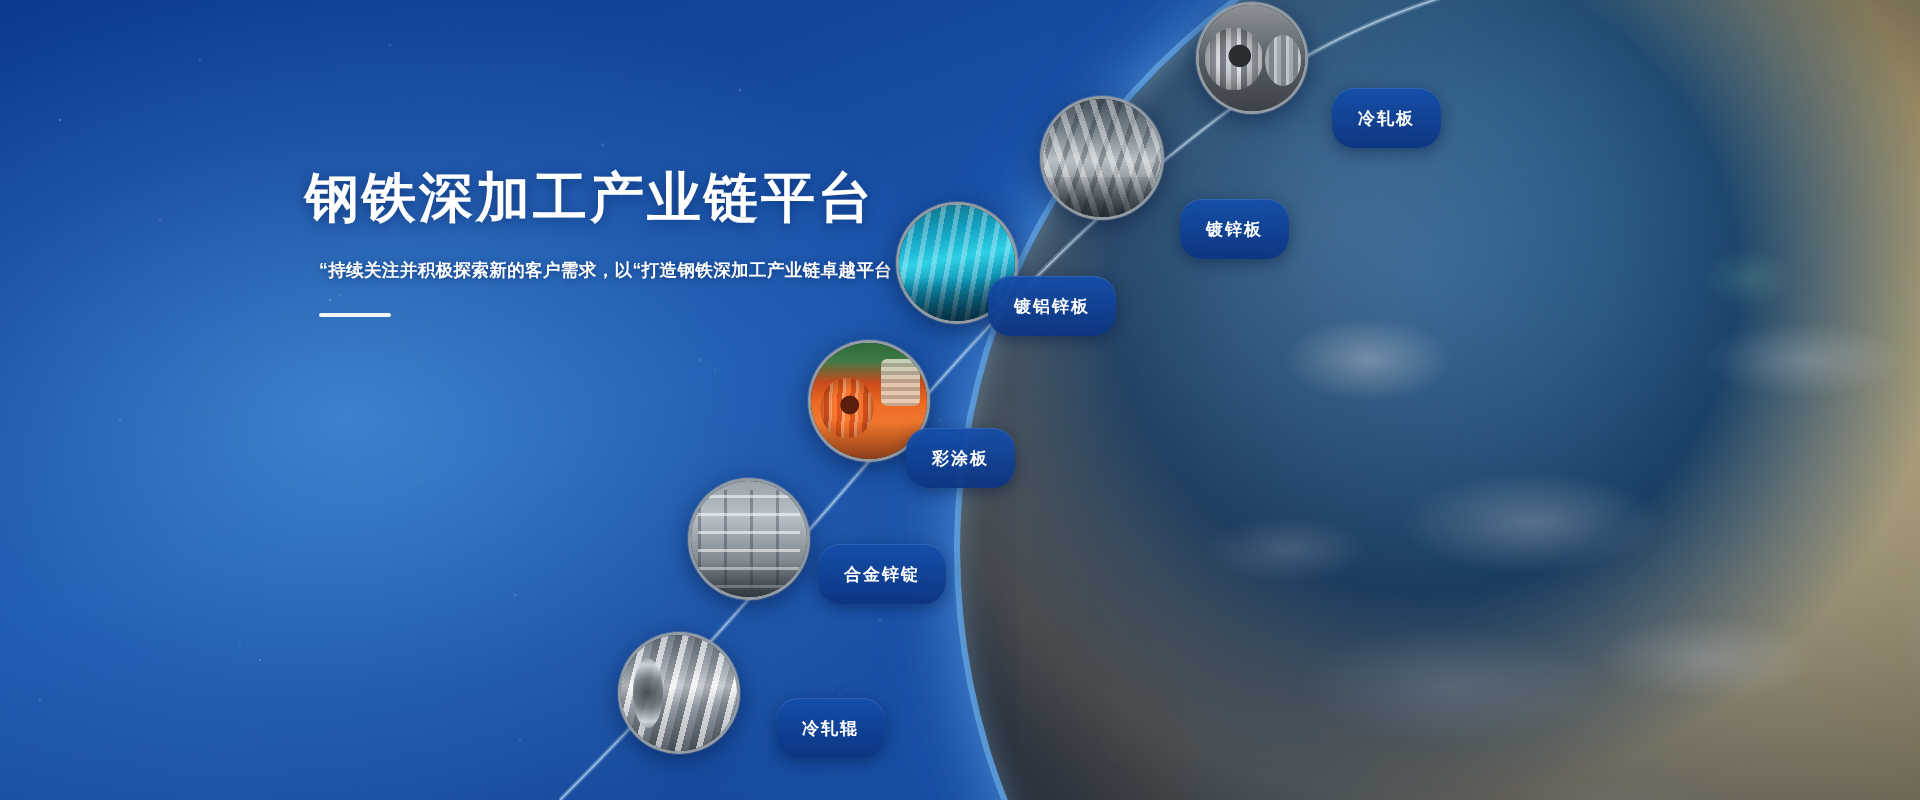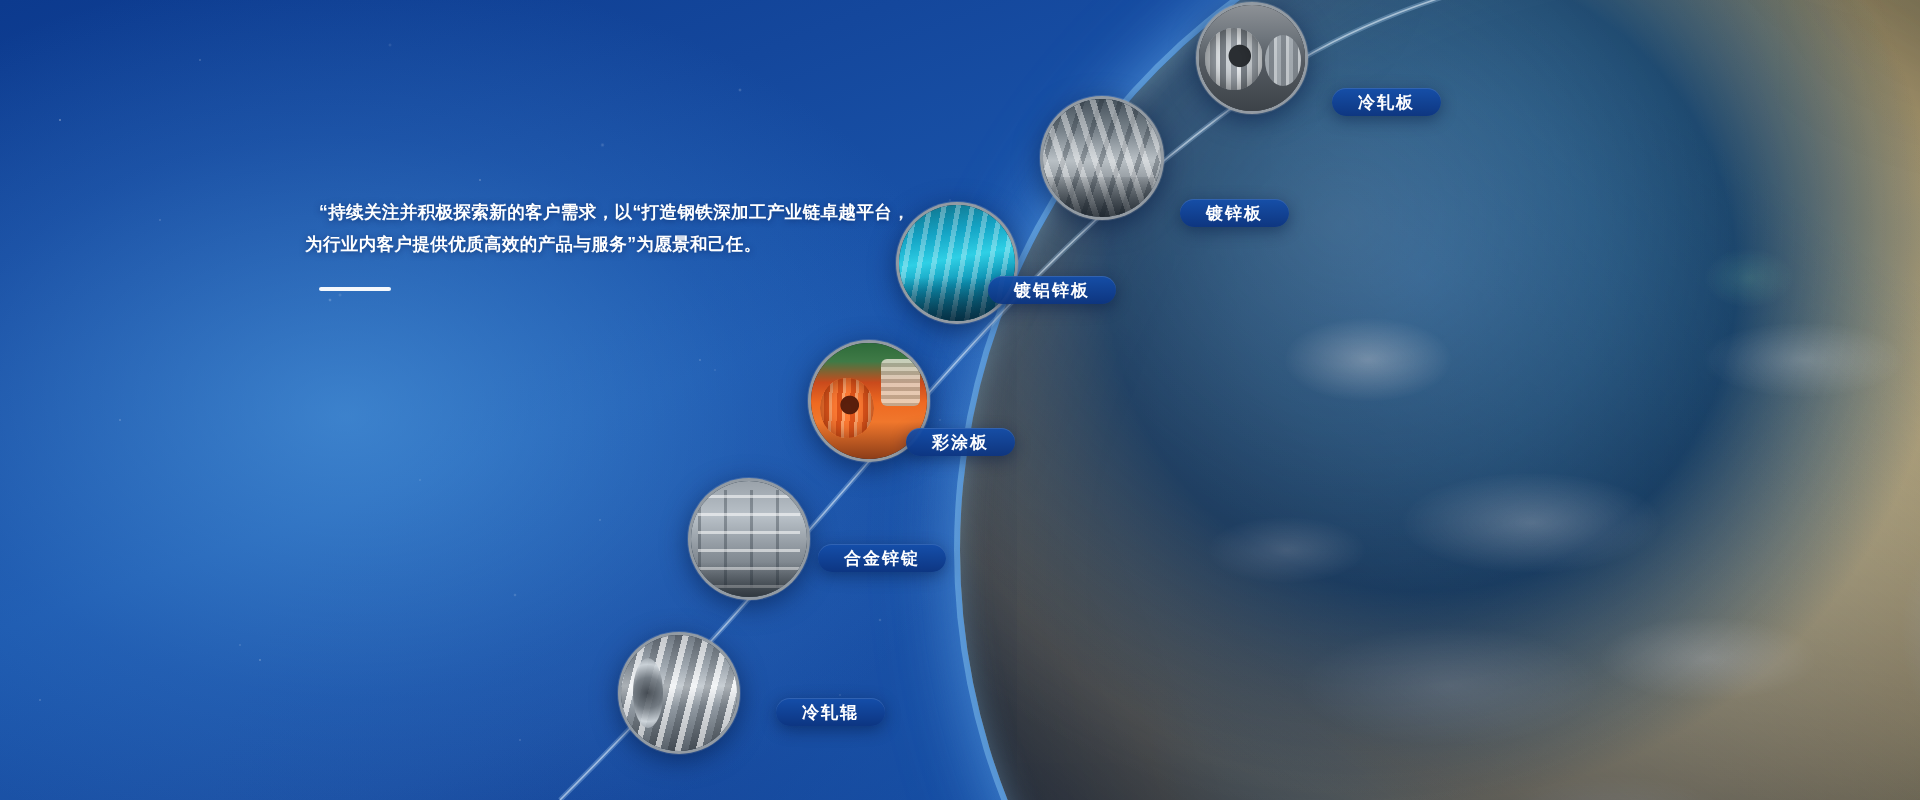--- a/index.html
+++ b/index.html
@@ -238,21 +238,21 @@
   .ph-roll::after{
     content:""; position:absolute; left:10%; top:20%; width:26%; height:60%;
     border-radius:50%;
     background:radial-gradient(circle at 50% 50%, #3a4149 0%, #6e767e 40%, #cfd6dc 75%, #8d959d 100%);
     opacity:.9;
   }
 
   .pill{
     position:absolute;
     display:flex; align-items:center; justify-content:center;
-    height:28px; padding:0 26px;
+    height:60px; padding:0 26px;
     border-radius:22px;
     background:linear-gradient(180deg, rgba(20,78,170,.95) 0%, rgba(12,52,128,.95) 100%);
     color:#ffffff;
     font-size:17px; font-weight:bold; letter-spacing:2px;
     white-space:nowrap;
     box-shadow:0 4px 16px rgba(0,20,60,.45), inset 0 1px 0 rgba(255,255,255,.12);
     cursor:pointer;
   }
 </style>
 </head>
@@ -271,23 +271,23 @@
     </div>
     <div class="earth-limb"></div>
   </div>
 
   <svg class="curve" viewBox="0 0 1920 800" preserveAspectRatio="none">
     <path d="M 560,800 C 700,660 800,540 905,420 C 1010,300 1120,180 1300,60 C 1420,-10 1560,-40 1700,-50" fill="none" stroke="rgba(255,255,255,0.55)" stroke-width="1.6"></path>
     <path d="M 560,800 C 700,660 800,540 905,420 C 1010,300 1120,180 1300,60 C 1420,-10 1560,-40 1700,-50" fill="none" stroke="rgba(190,225,255,0.28)" stroke-width="5"></path>
   </svg>
 
   <div class="copy">
+    <div class="title">钢铁深加工产业链平台</div>
     <div class="subtitle">
       <span class="sub-line l1">“持续关注并积极探索新的客户需求，以“打造钢铁深加工产业链卓越平台，</span>
-      <span class="sub-line l2">为行业内客户提供优质高效的产品与服务”为愿景和己任。</span>
     </div>
     <div class="divider"></div>
   </div>
 
   <div class="node">
     <div class="thumb" style="left:1196px; top:2px; width:112px; height:112px;">
       <div class="ph ph-coil"></div>
     </div>
     <div class="pill" style="left:1332px; top:88px;">冷轧板</div>
   </div>

